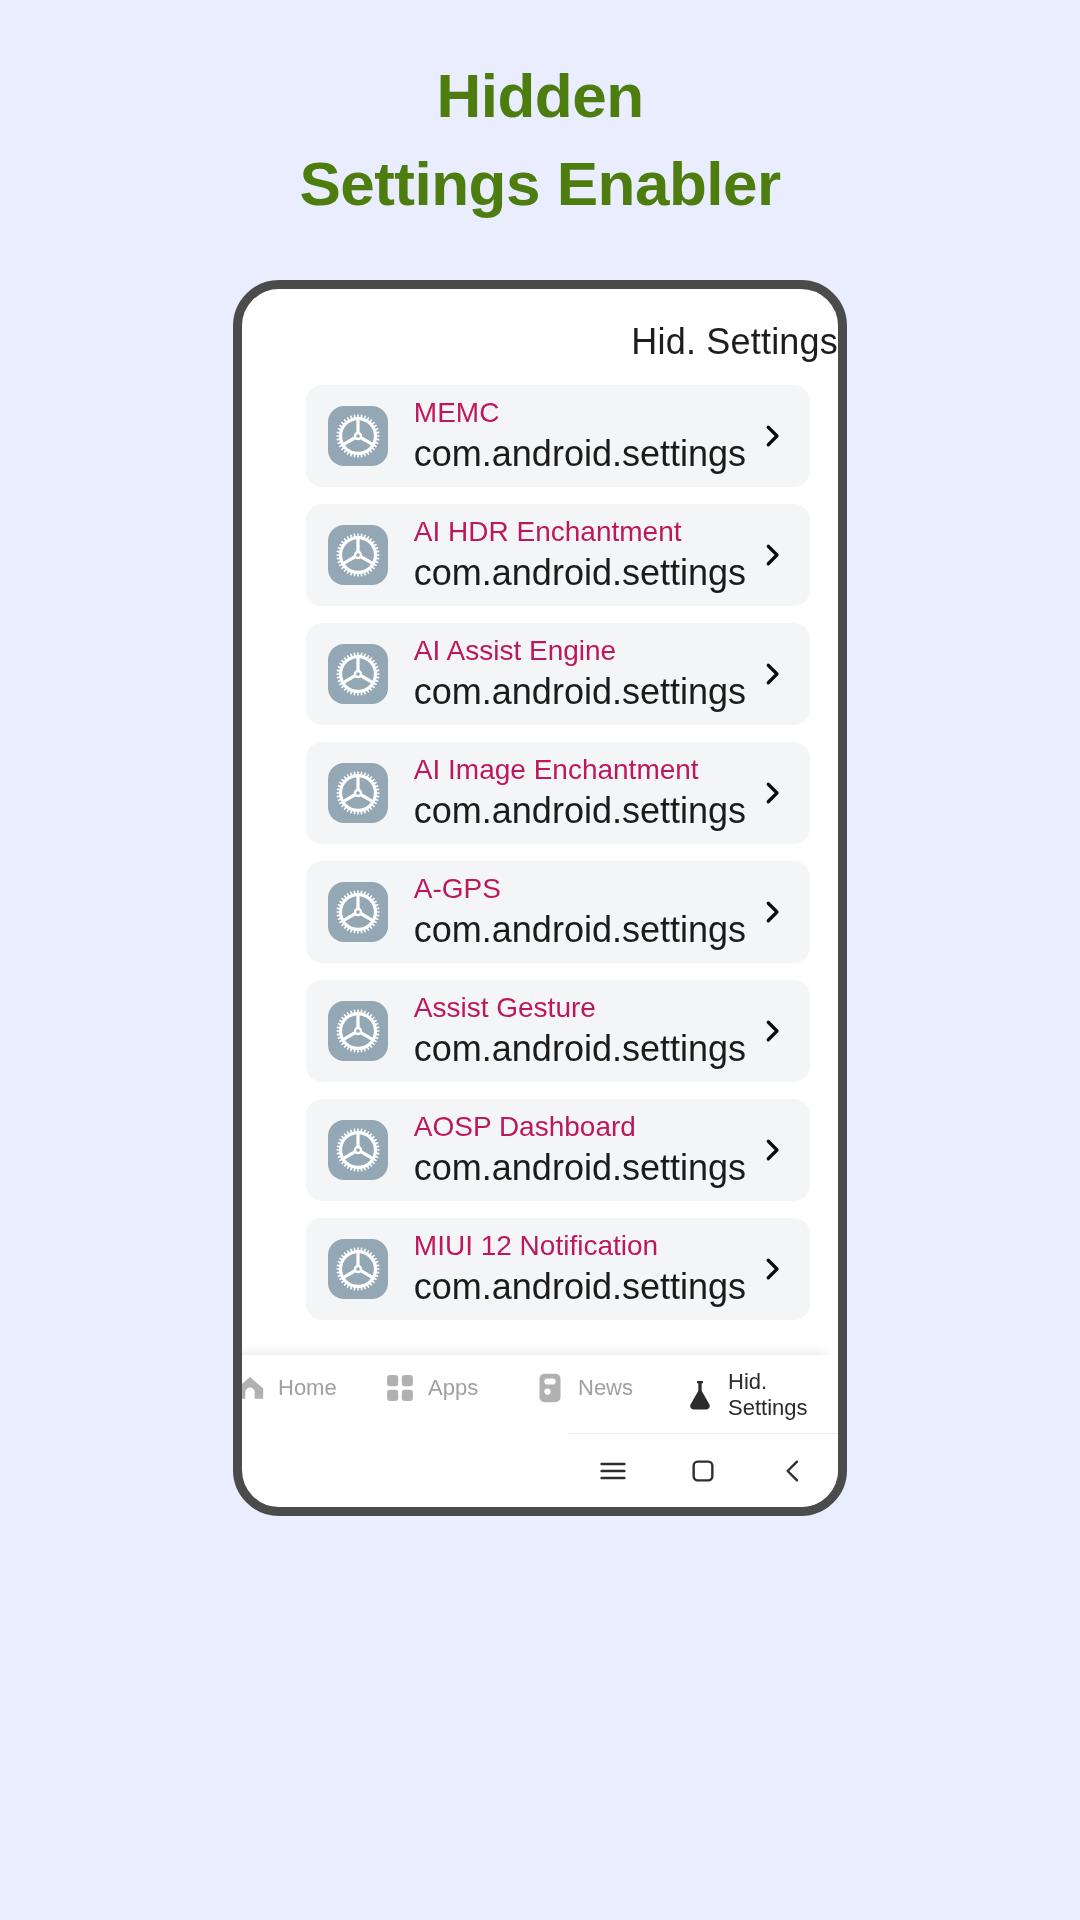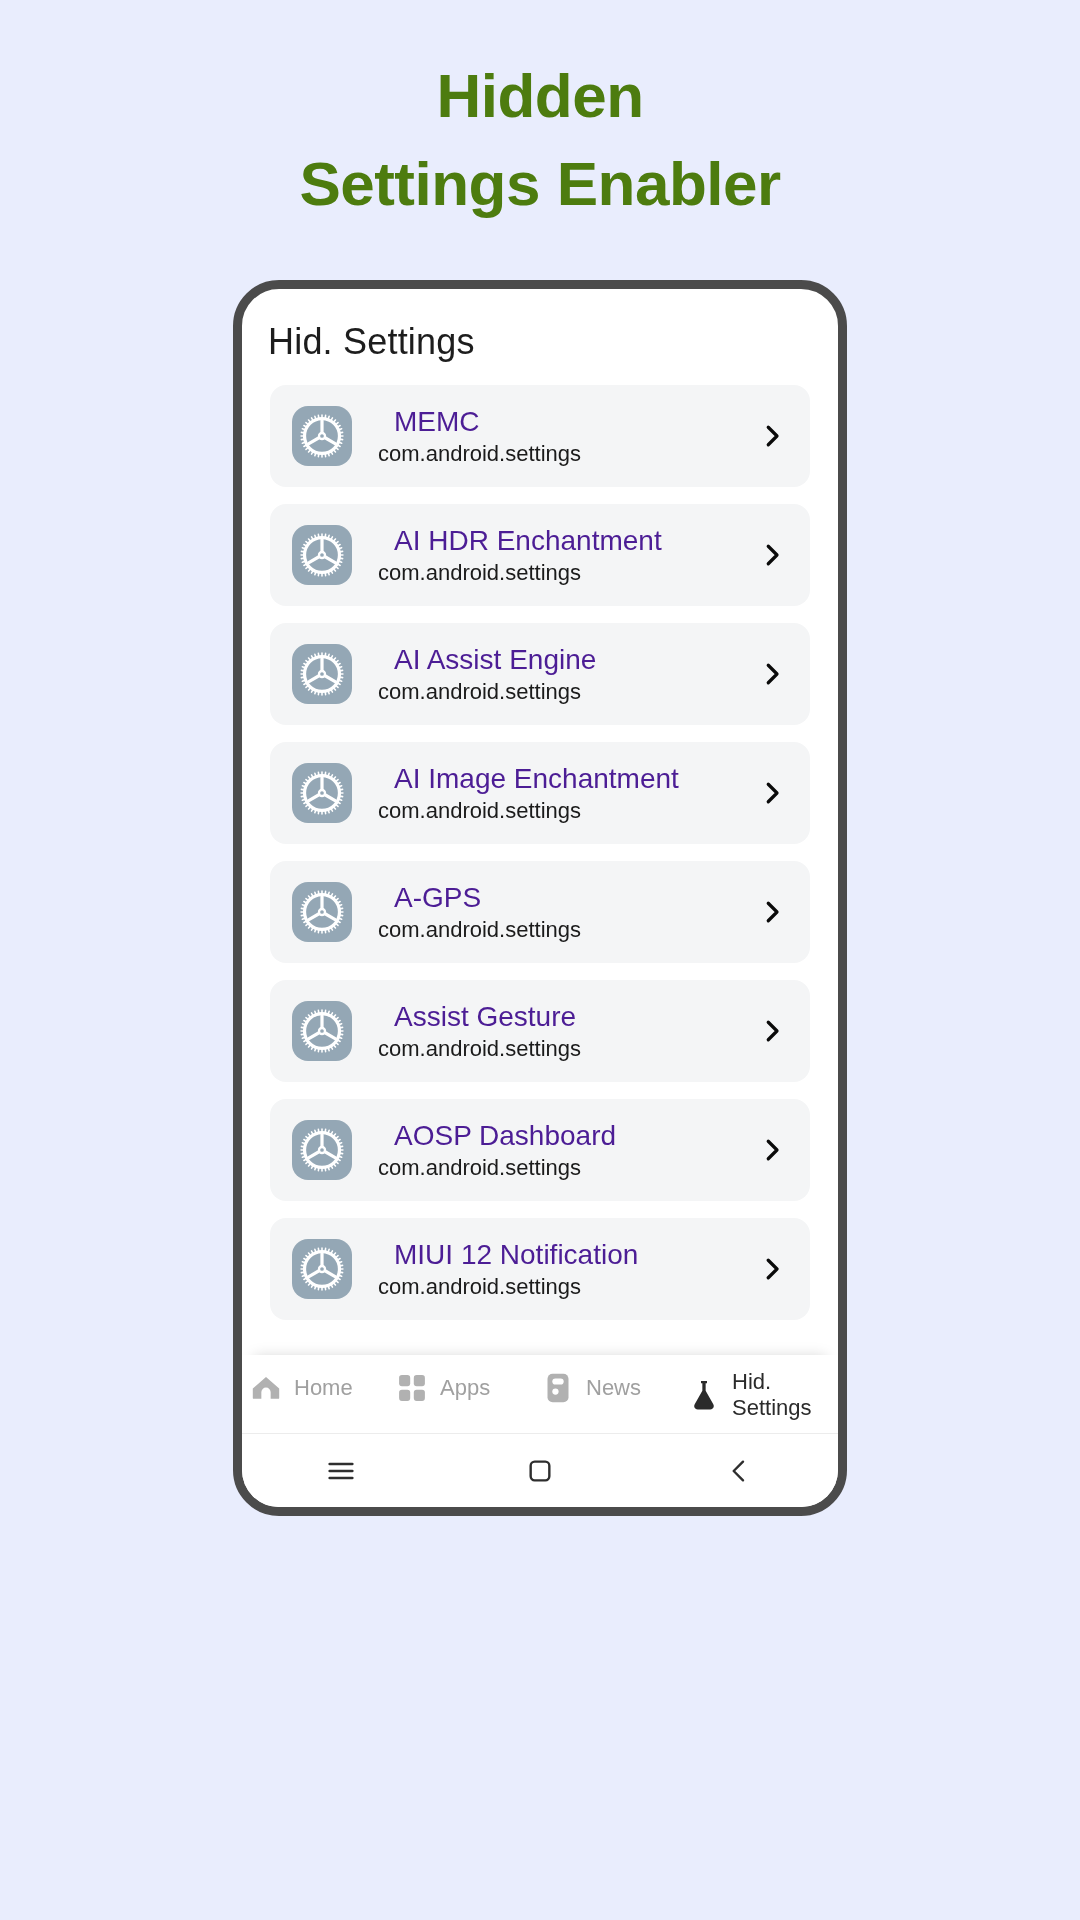--- a/index.html
+++ b/index.html
@@ -36,20 +36,21 @@
     position: relative;
     margin-top: 52px;
     width: 614px;
     height: 1236px;
     background: #ffffff;
     border: 9px solid #4b4b4b;
     border-radius: 46px;
     overflow: hidden;
     display: flex;
     flex-direction: column;
+    align-items: flex-end;
   }
 
   .app-title {
     flex: 0 0 auto;
     padding: 32px 0 22px 26px;
     font-size: 36px;
     color: #1d1d1d;
     font-weight: 400;
     letter-spacing: 0.2px;
   }
@@ -82,27 +83,26 @@
   }
   .row-icon svg { display: block; }
 
   .row-text {
     flex: 1 1 auto;
     margin-left: 26px;
     min-width: 0;
   }
   .row-title {
     font-size: 28px;
-    color: #4c1d95;
+    color: #be185d;
     line-height: 1.28;
     white-space: nowrap;
-    margin-left: 16px;
   }
   .row-sub {
-    font-size: 22px;
+    font-size: 36px;
     color: #1b1b1b;
     line-height: 1.3;
     white-space: nowrap;
   }
   .row-chev {
     flex: 0 0 auto;
     width: 32px; height: 32px;
     display: flex; align-items: center; justify-content: center;
     margin-left: 10px;
   }

